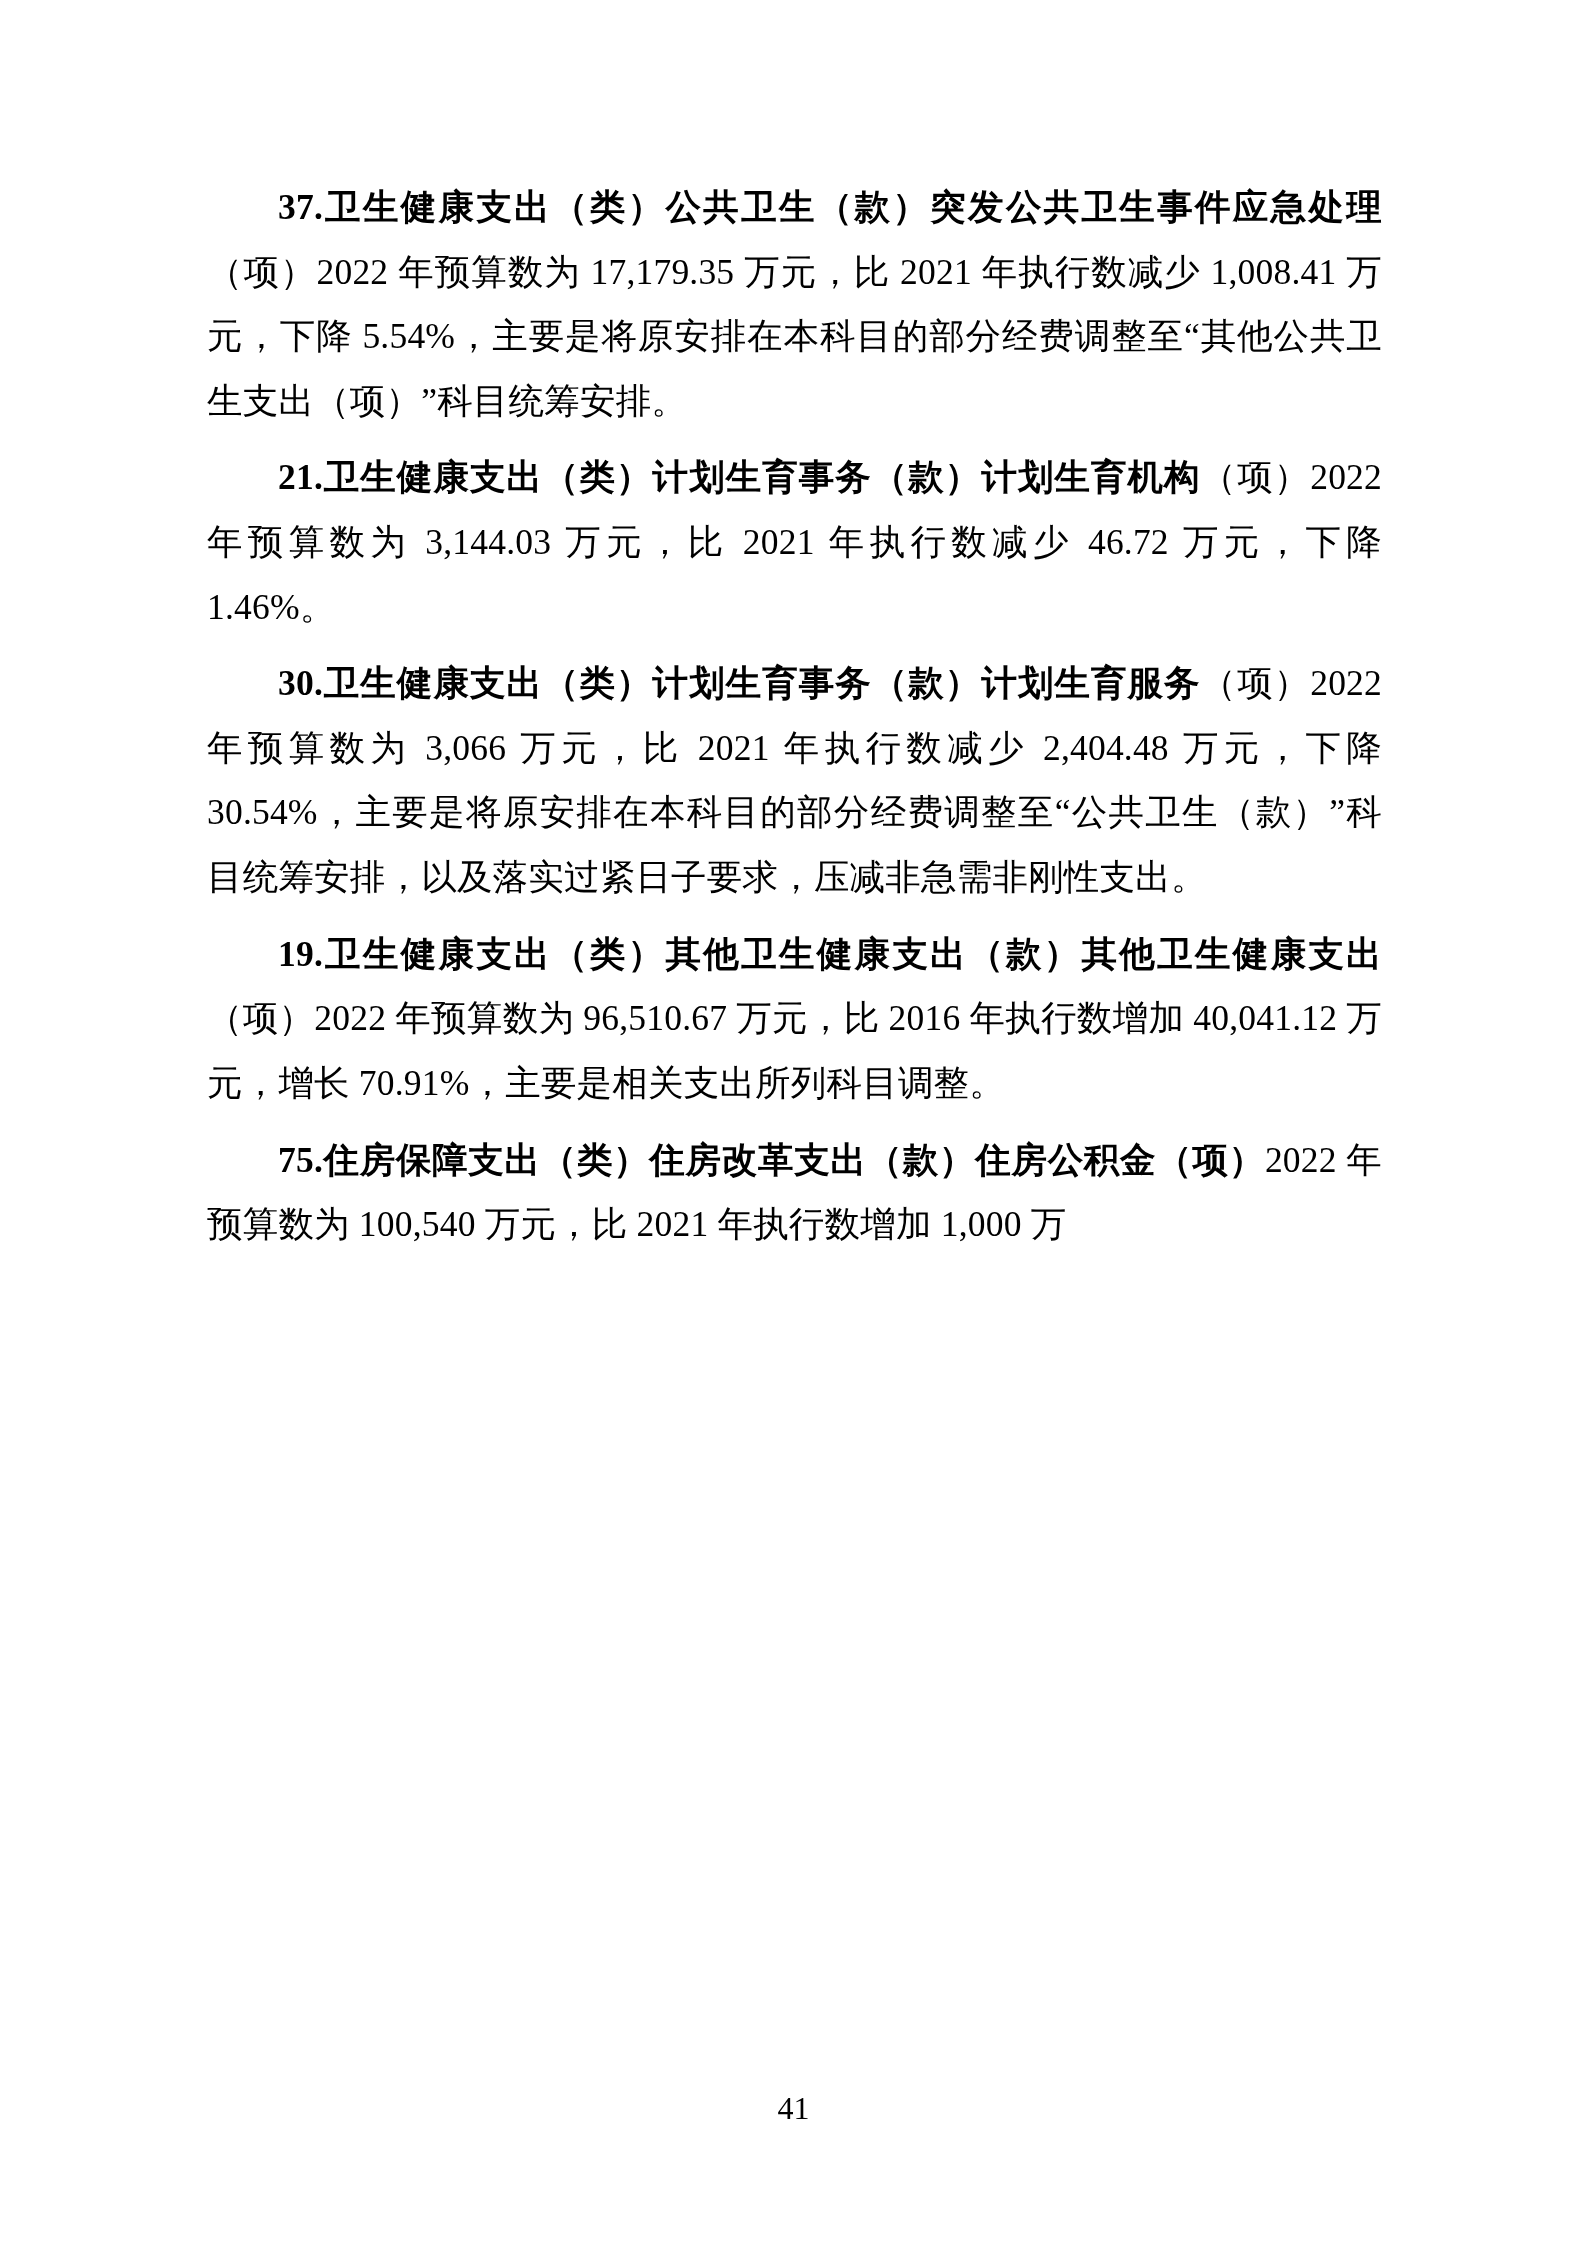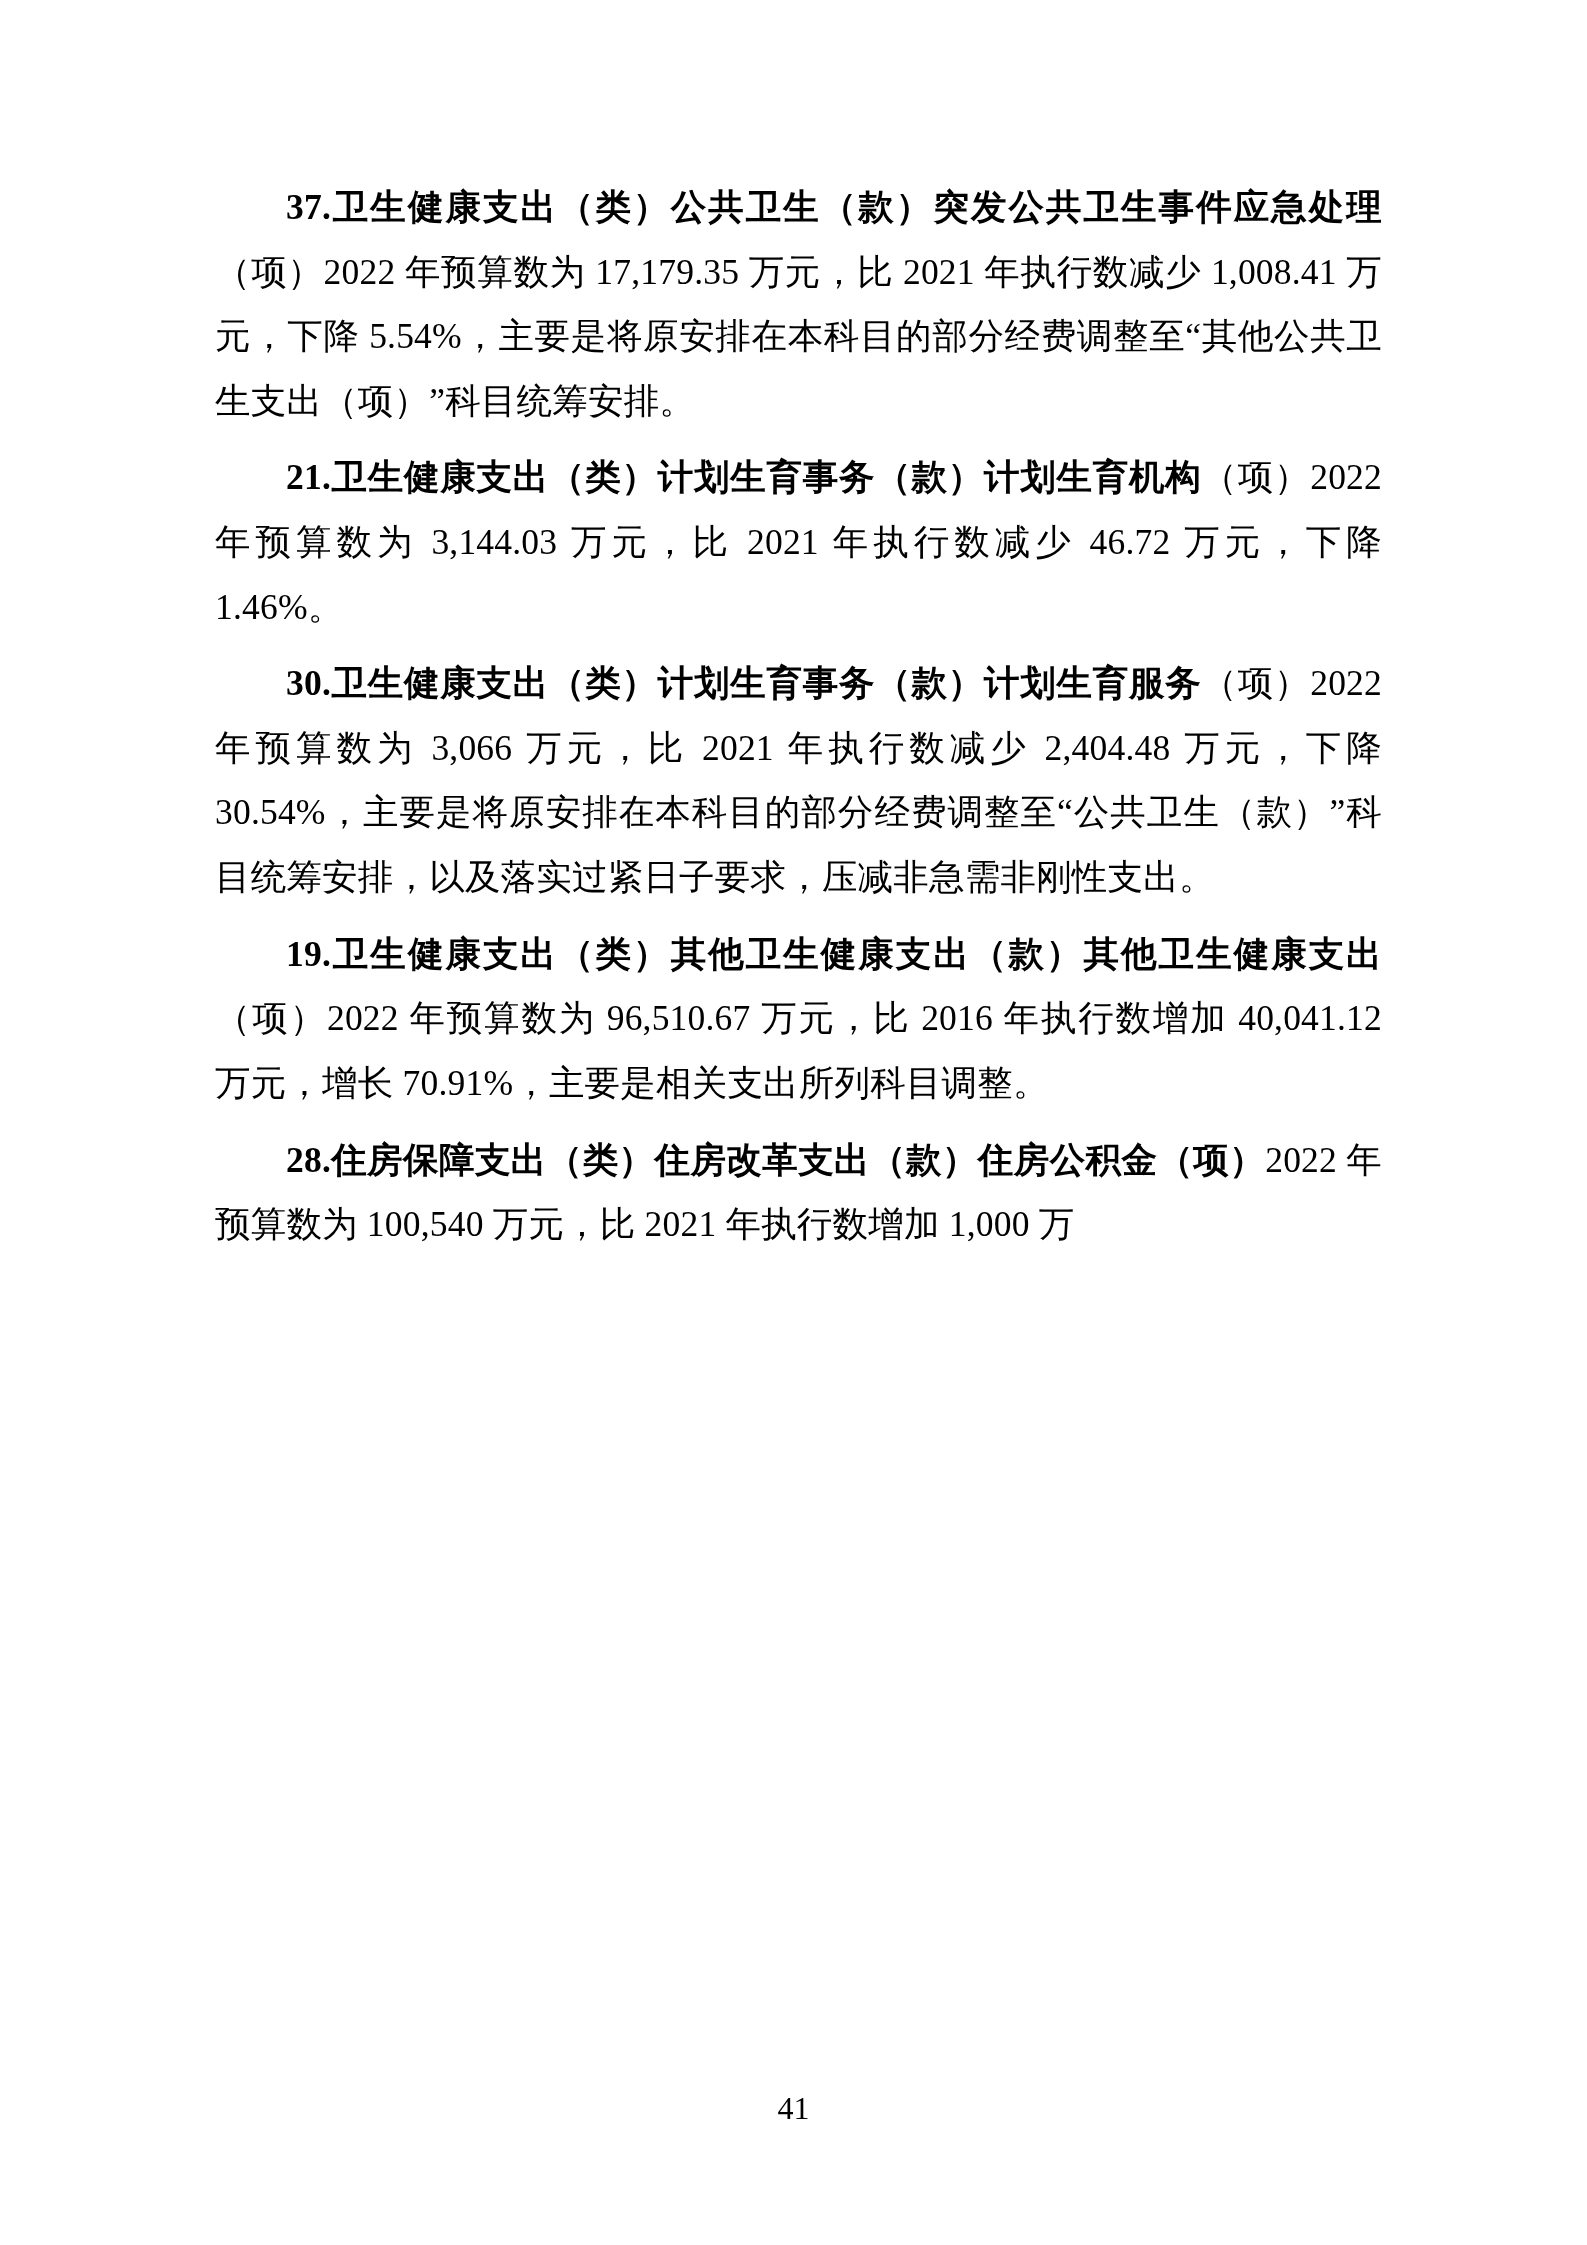--- a/index.html
+++ b/index.html
@@ -21,21 +21,21 @@
     position: absolute;
     left: 207px;
     top: 175px;
     width: 1175px;
   }
   .para {
     font-size: 35.5px;
     line-height: 1.82;
     text-align: justify;
     text-justify: inter-ideograph;
-    margin: 0 0 12px 8px;
+    margin: 0 0 12px 0;
     letter-spacing: 0.2px;
   }
   .para .lead {
     font-weight: bold;
   }
   .para-indent {
     text-indent: 2em;
   }
   .page-number {
     position: absolute;
@@ -66,20 +66,20 @@
 
     <p class="para para-indent">
       <span class="lead">30.卫生健康支出（类）计划生育事务（款）计划生育服务</span><span>（项）2022 年预算数为 3,066 万元，比 2021 年执行数减少 2,404.48 万元，下降 30.54%，主要是将原安排在本科目的部分经费调整至“公共卫生（款）”科目统筹安排，以及落实过紧日子要求，压减非急需非刚性支出。</span>
     </p>
 
     <p class="para para-indent">
       <span class="lead">19.卫生健康支出（类）其他卫生健康支出（款）其他卫生健康支出</span><span>（项）2022 年预算数为 96,510.67 万元，比 2016 年执行数增加 40,041.12 万元，增长 70.91%，主要是相关支出所列科目调整。</span>
     </p>
 
     <p class="para para-indent">
-      <span class="lead">28.住房保障支出（类）住房改革支出（款）住房公积金（项）</span><span>2022 年预算数为 100,540 万元，比 2021 年执行数增加 1,000 万</span>
+      <span class="lead">75.住房保障支出（类）住房改革支出（款）住房公积金（项）</span><span>2022 年预算数为 100,540 万元，比 2021 年执行数增加 1,000 万</span>
     </p>
 
   </div>
 
   <div class="page-number">41</div>
 
 </div>
 
 </body></html>

